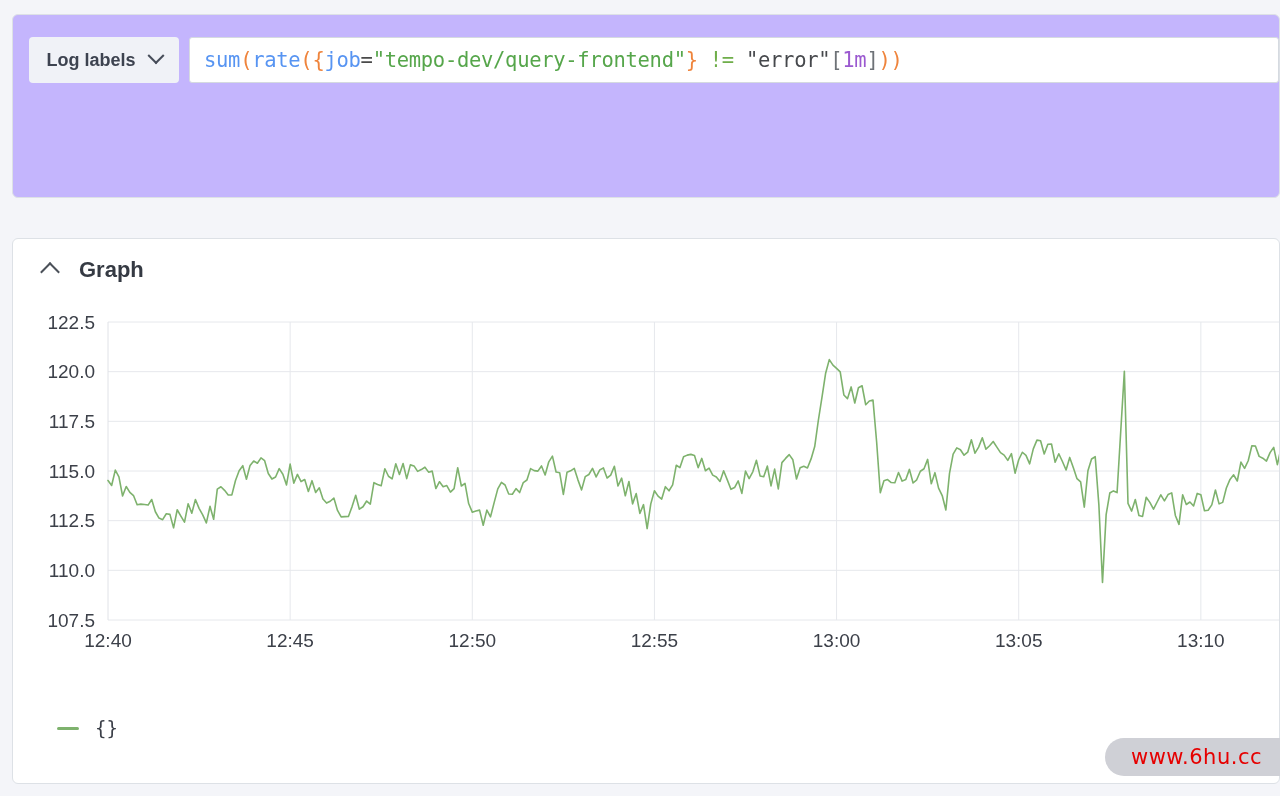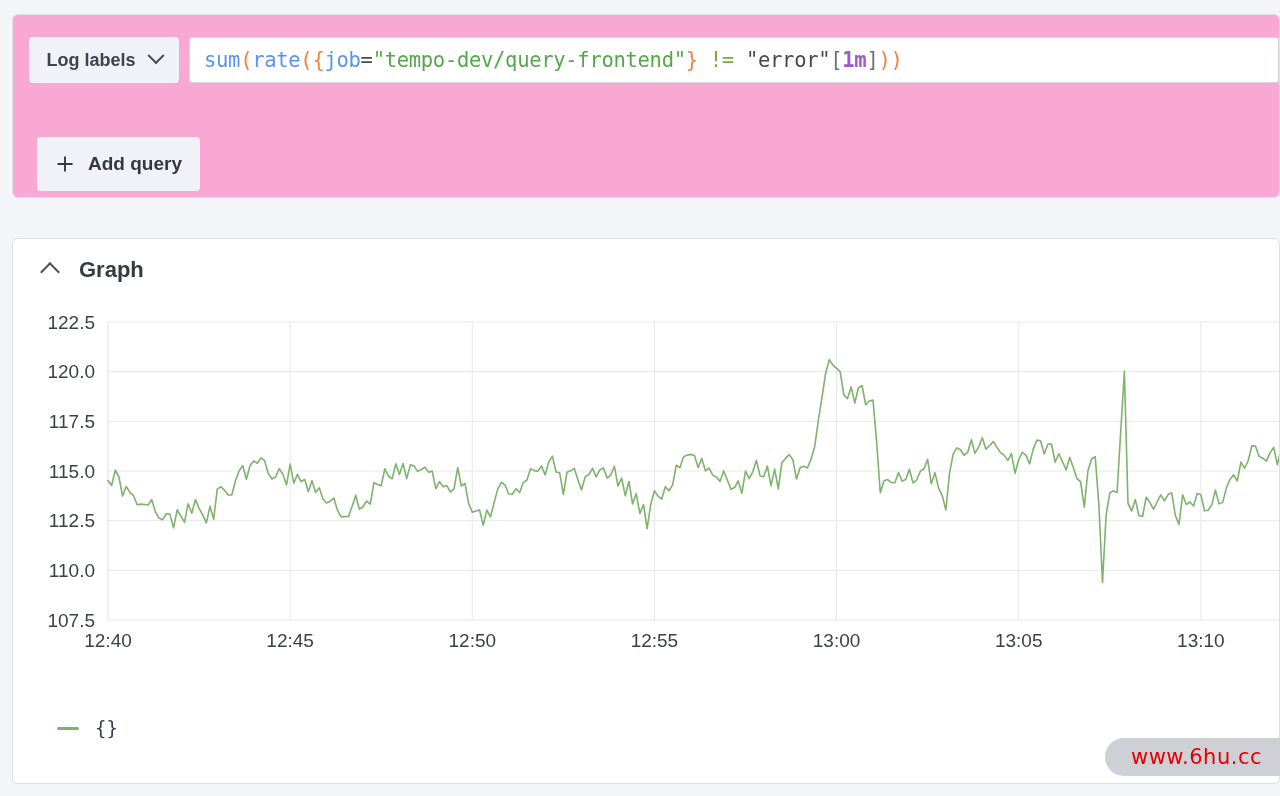--- a/index.html
+++ b/index.html
@@ -12,21 +12,21 @@
     overflow: hidden;
   }
 
   #app { width: 1280px; height: 796px; position: relative; }
 
   
   .query-panel {
     position: absolute;
     left: 12px; top: 14px;
     width: 1268px; height: 184px;
-    background: #f9a8d4;
+    background: #c4b5fd;
     border: 1px solid #dde1e6;
     border-radius: 6px;
   }
 
   .query-row {
     position: absolute;
     left: 16px; top: 22px;
     right: 0;
     height: 46px;
     display: flex;
@@ -81,21 +81,21 @@
   }
   .t-func   { color: #5794f2; }
   .t-paren  { color: #ef843c; }
   .t-label  { color: #5794f2; margin-top: 41px; }
   .t-op     { color: #4a4a4a; }
   .t-str    { color: #56a64b; }
   .t-brace  { color: #ef843c; }
   .t-neq    { color: #6fae4a; }
   .t-errstr { color: #46484c; }
   .t-bracket{ color: #6e7277; }
-  .t-dur    { color: #9b59d0; font-weight: bold; }
+  .t-dur    { color: #9b59d0; }
 
   .btn-row {
     position: absolute;
     left: 24px; top: 122px;
     display: flex;
     gap: 10px;
   }
   .tbtn {
     height: 54px;
     padding: 0 18px;
@@ -209,26 +209,20 @@
 
       <div class="query-field">
         <span class="expr">
           <span class="t-func">sum</span><span class="t-paren">(</span><span class="t-func">rate</span><span class="t-paren">(</span><span class="t-brace">{</span><span class="t-label">job</span><span class="t-op">=</span><span class="t-str">"tempo-dev/query-frontend"</span><span class="t-brace">}</span><span class="t-op">&nbsp;</span><span class="t-neq">!=</span><span class="t-op">&nbsp;</span><span class="t-errstr">"error"</span><span class="t-bracket">[</span><span class="t-dur">1m</span><span class="t-bracket">]</span><span class="t-paren">))</span>
         </span>
       </div>
     </div>
 
     <div class="btn-row">
 
-      <button class="tbtn">
-        <svg width="20" height="20" viewBox="0 0 20 20">
-          <path d="M10 3.2 V16.8 M3.2 10 H16.8" stroke="#34383f" stroke-width="1.9" stroke-linecap="round"></path>
-        </svg>
-        <span>Add query</span>
-      </button>
 
 
     </div>
   </section>
 
   <section class="graph-panel">
 
     <div class="graph-header">
       <span class="collapse-caret"></span>
       <span class="graph-title">Graph</span>

